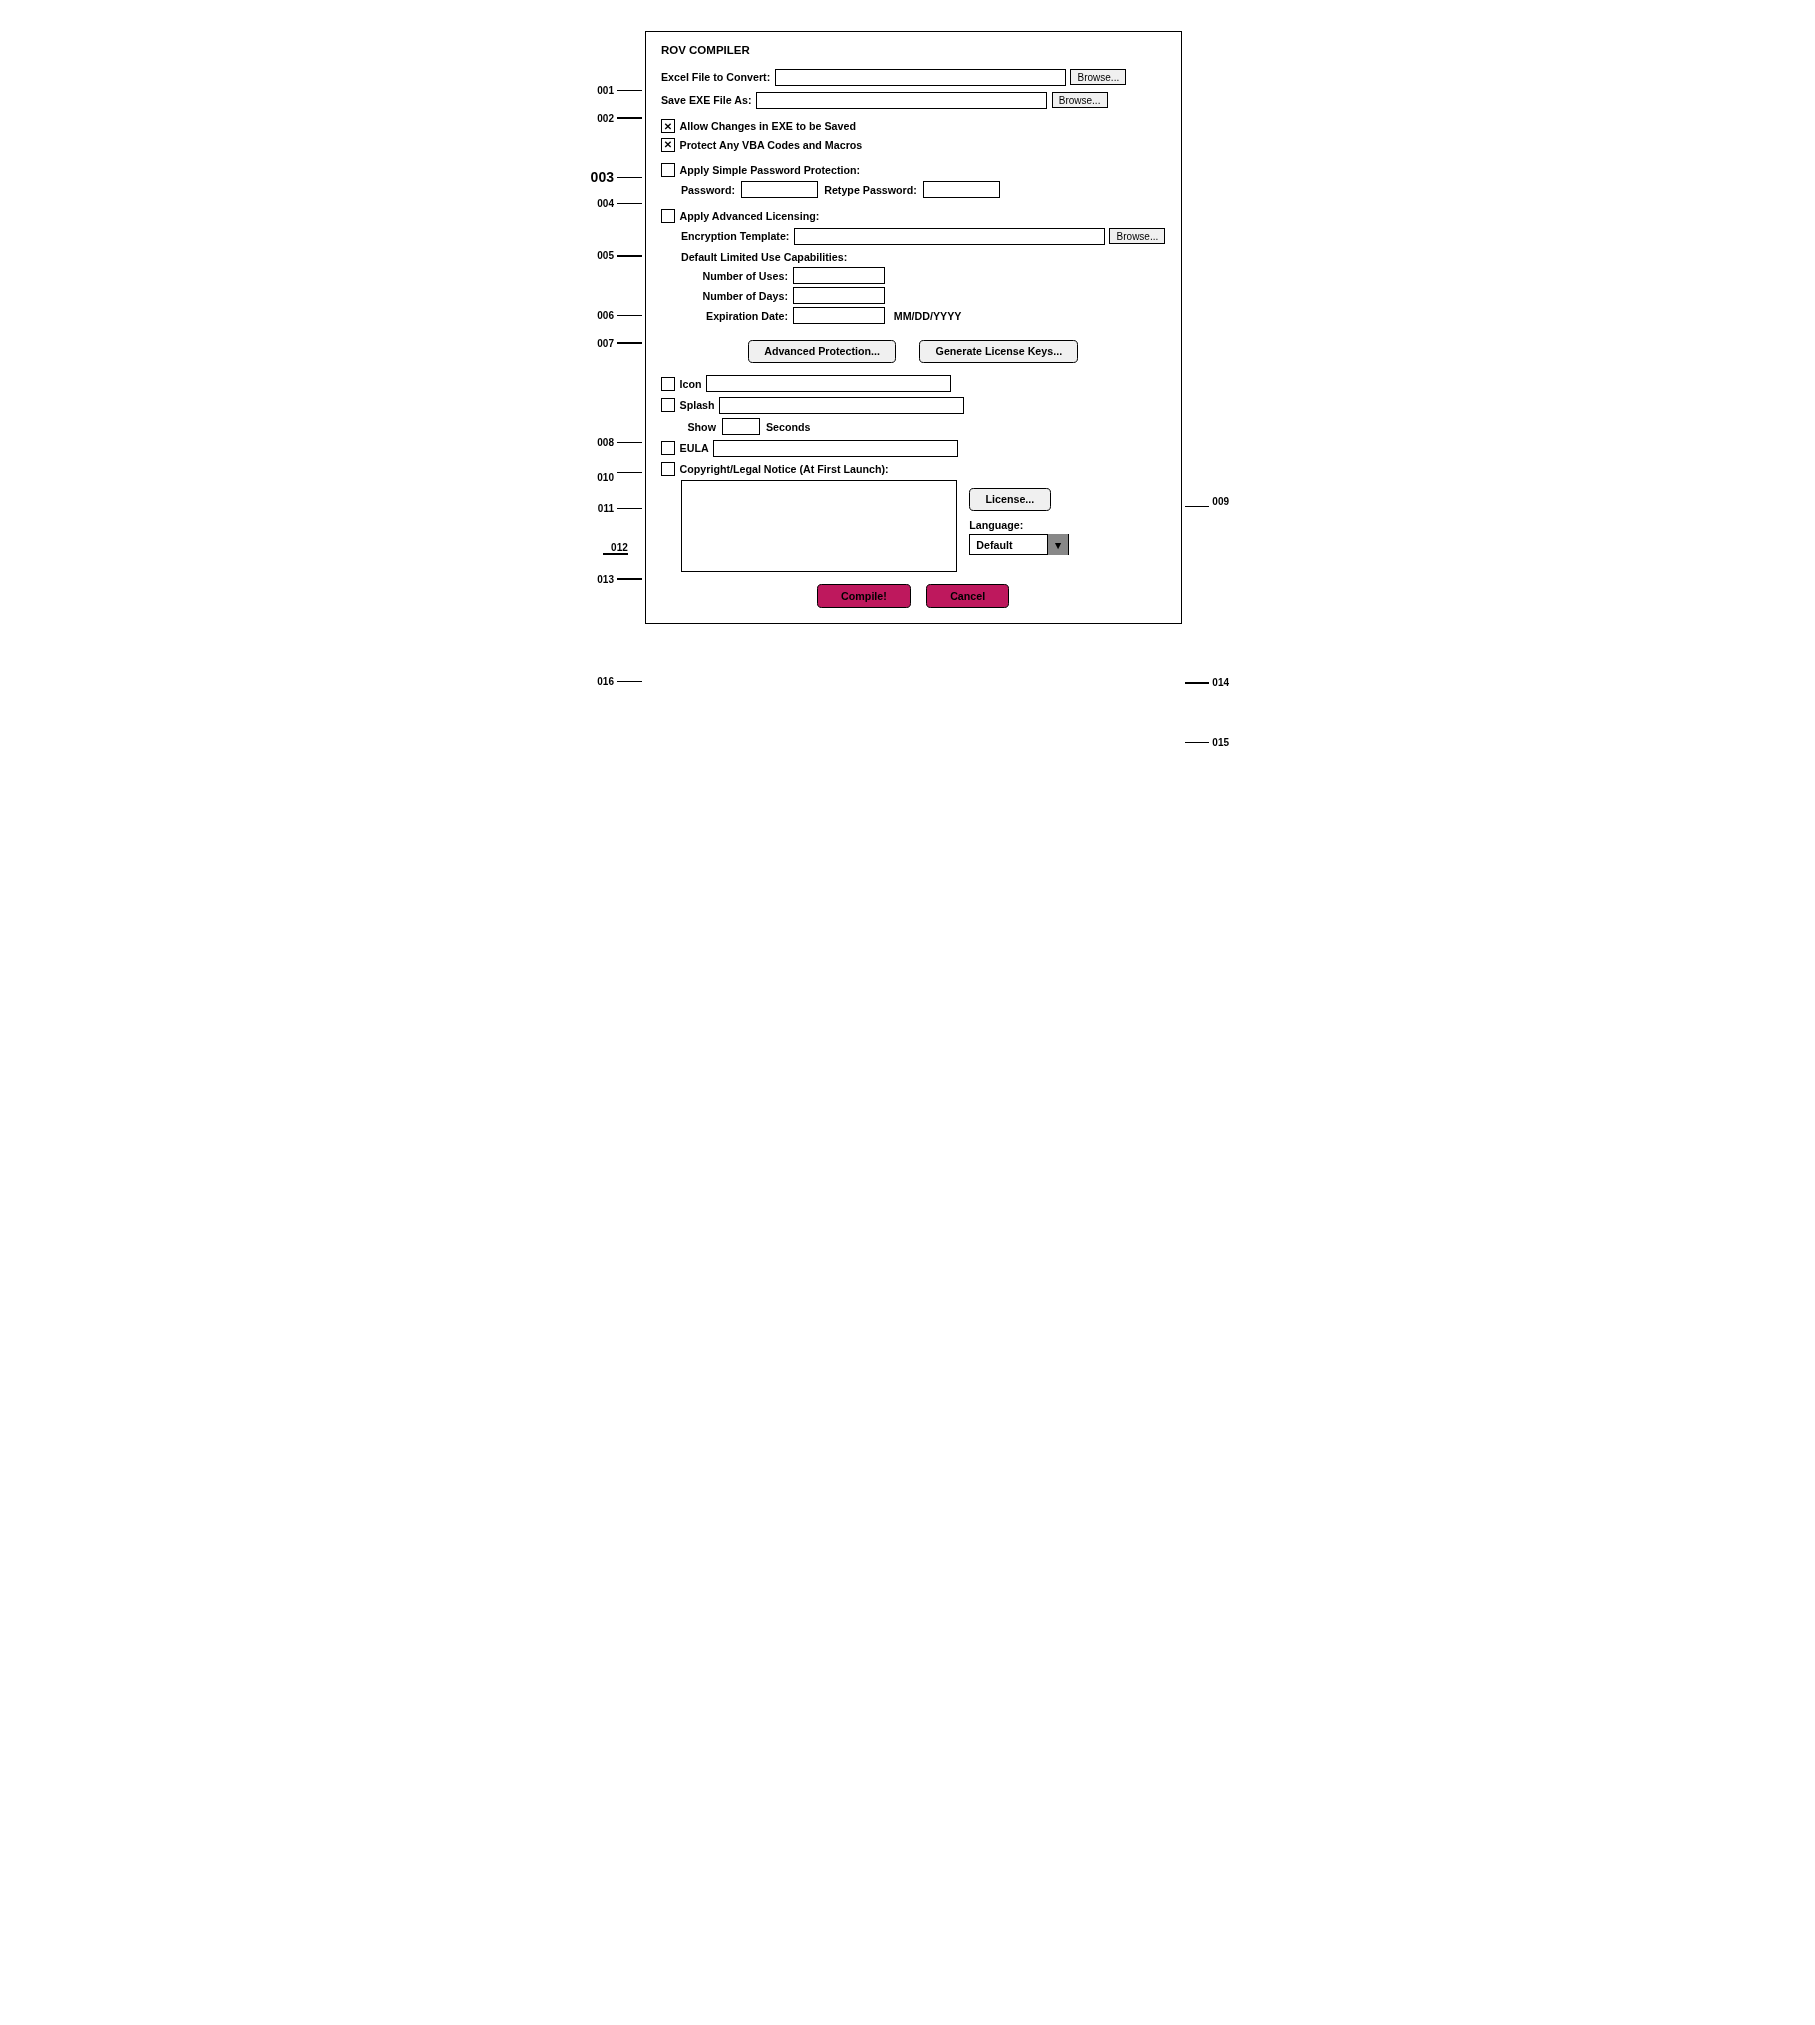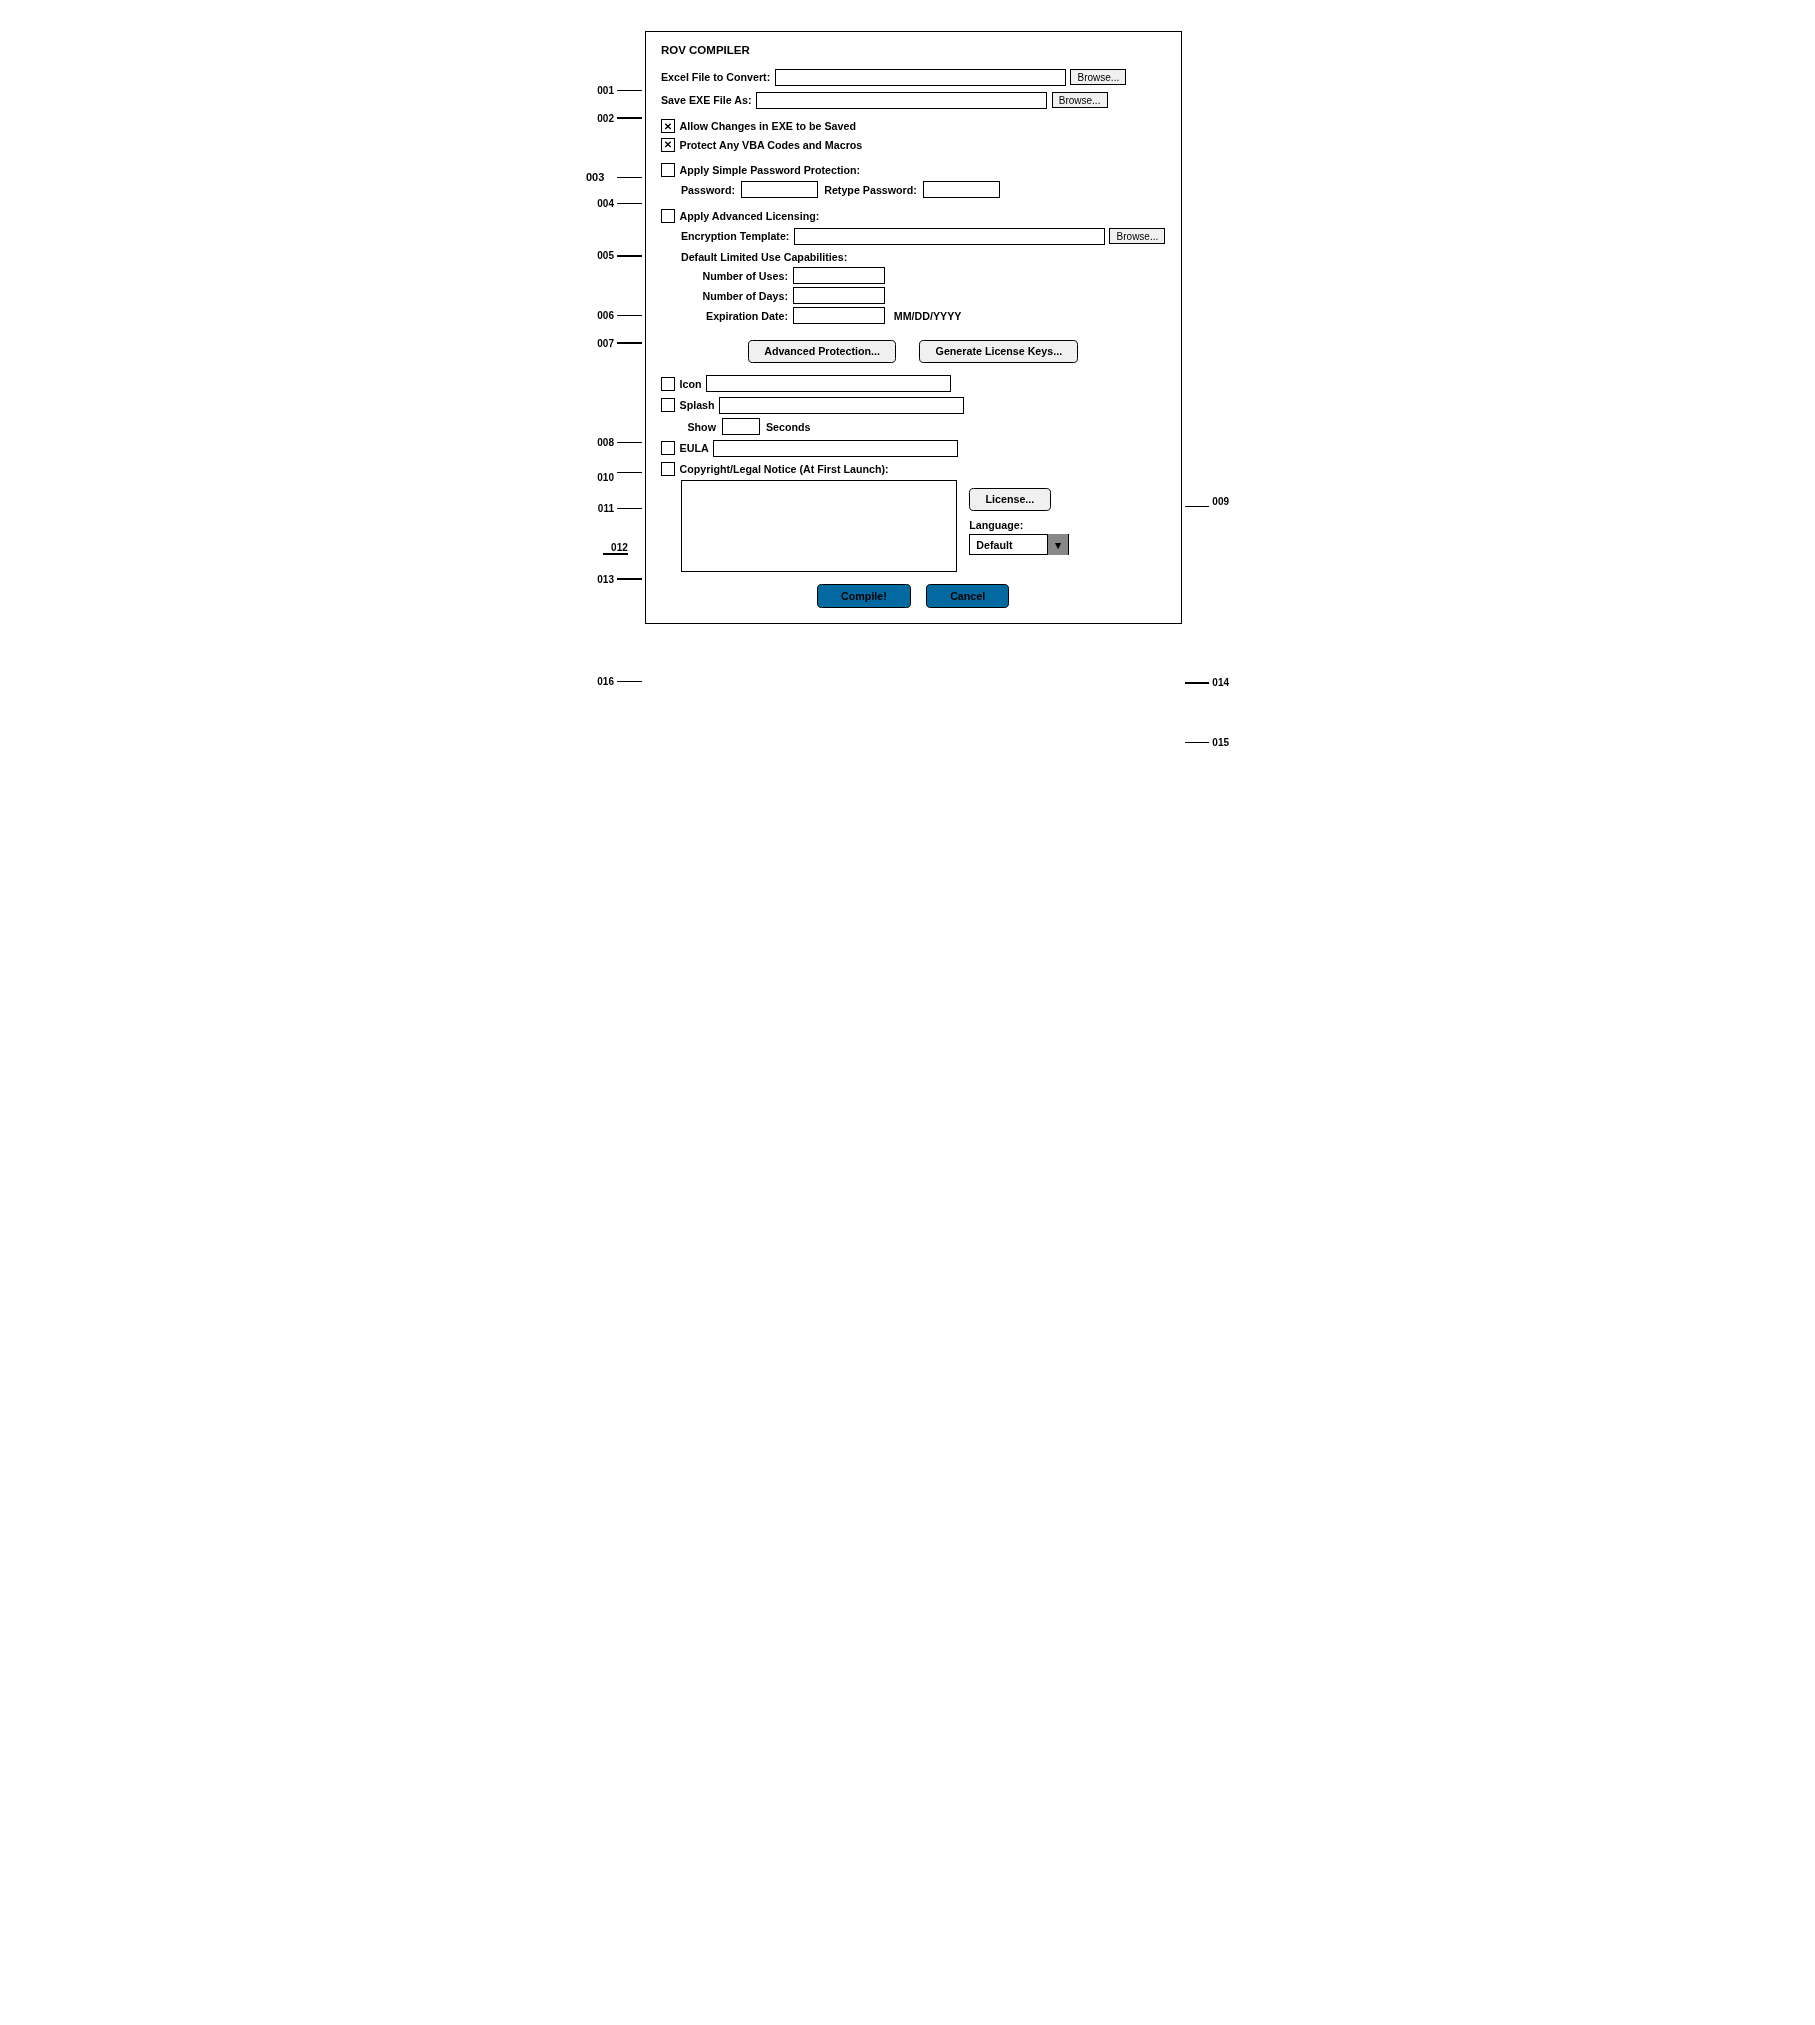--- a/index.html
+++ b/index.html
@@ -263,21 +263,21 @@
     .compile-row {
       display: flex;
       justify-content: center;
       gap: 15.3px;
       margin-top: 7.7px;
     }
 
     .compile-btn {
       border: 1.5px solid #000;
       border-radius: 4.6px;
-      background: #0369a1;
+      background: #be185d;
       padding: 4.6px 23px;
       font-size: 10.7px;
       font-weight: bold;
       cursor: pointer;
     }
   </style>
 </head>
 <body>
 
 <div style="display:flex; flex-direction:column; align-items:center; width:100%;">
@@ -289,21 +289,21 @@
         <span style="font-size:10px;font-weight:bold;width:28px;text-align:right;">001</span>
         <div style="width:24.5px;height:1.5px;background:#000; margin-left:3.1px;"></div>
       </div>
 
       <div style="display:flex; align-items:center; height:23px; margin-bottom:37px;">
         <span style="font-size:10px;font-weight:bold;width:28px;text-align:right;">002</span>
         <div style="width:24.5px;height:1.5px;background:#000; margin-left:3.1px;"></div>
       </div>
 
       <div style="display:flex; align-items:center; height:21.5px; margin-bottom:4.6px;">
-        <span style="font-size:11px;font-weight:bold;width:28px;">003</span>
+        <span style="font-size:14px;font-weight:bold;width:28px;text-align:right;">003</span>
         <div style="width:24.5px;height:1.5px;background:#000; margin-left:3.1px;"></div>
       </div>
 
       <div style="display:flex; align-items:center; height:21.5px; margin-bottom:31px;">
         <span style="font-size:10px;font-weight:bold;width:28px;text-align:right;">004</span>
         <div style="width:24.5px;height:1.5px;background:#000; margin-left:3.1px;"></div>
       </div>
 
       <div style="display:flex; align-items:center; height:21.5px; margin-bottom:38px;">
         <span style="font-size:10px;font-weight:bold;width:28px;text-align:right;">005</span>

